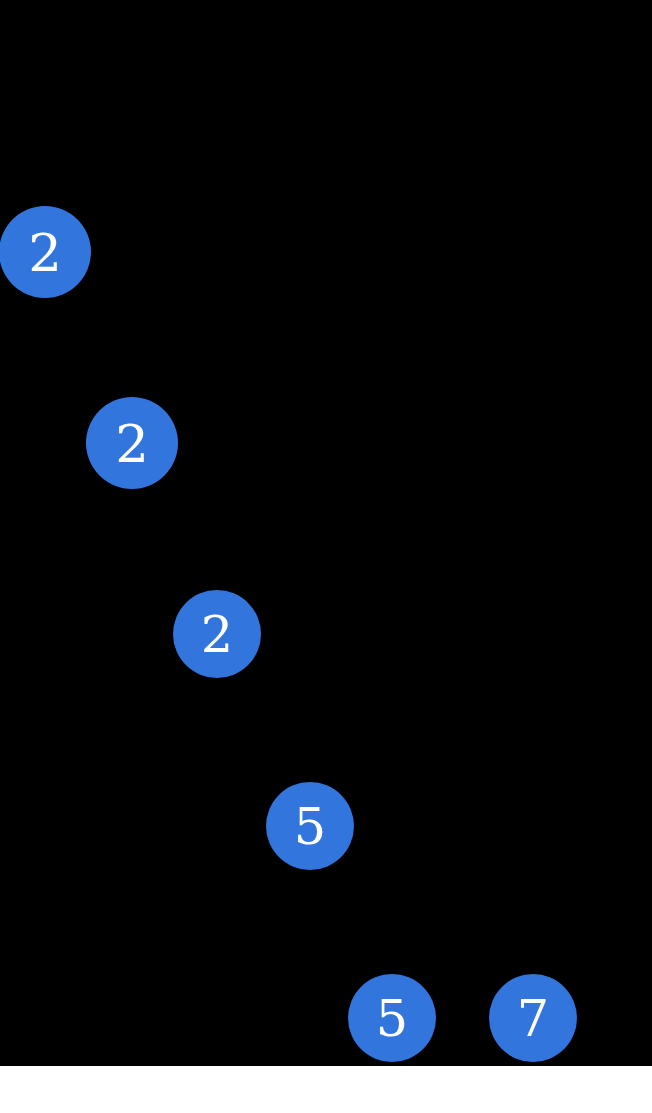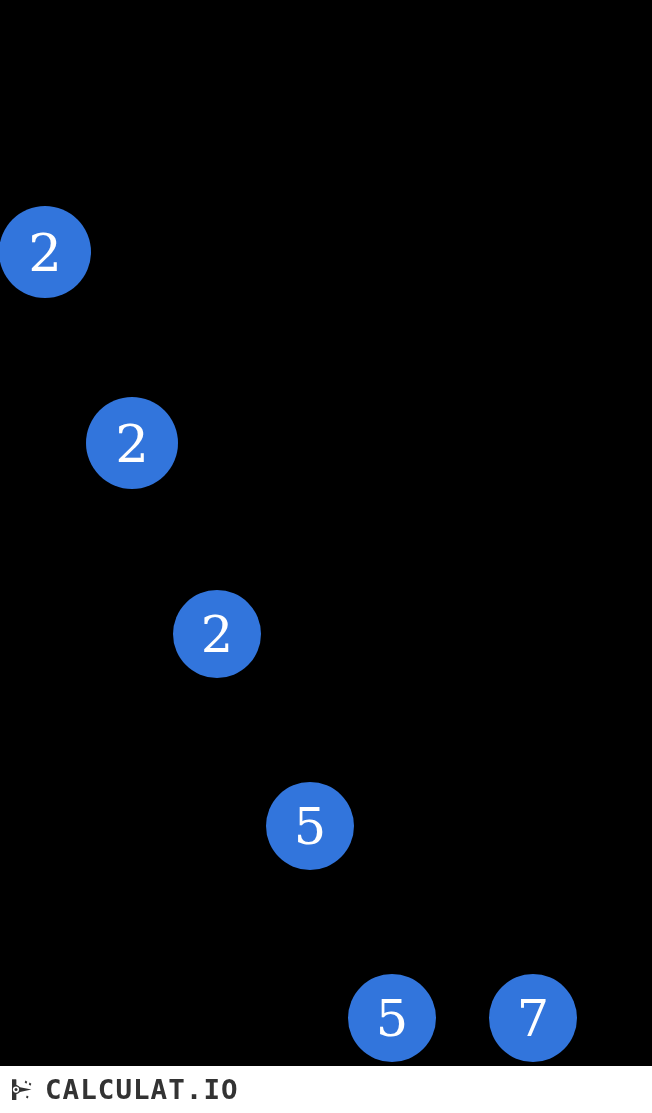--- a/index.html
+++ b/index.html
@@ -99,30 +99,14 @@
         <span class="node-label" style="color: rgb(255, 255, 255); font-size: 51px;">5</span>
       </div>
       <div class="node" style="left: 348px; top: 974px; width: 88px; height: 88px; background: rgb(50, 117, 220);">
         <span class="node-label" style="color: rgb(255, 255, 255); font-size: 51px;">5</span>
       </div>
       <div class="node" style="left: 489px; top: 974px; width: 88px; height: 88px; background: rgb(50, 117, 220);">
         <span class="node-label" style="color: rgb(255, 255, 255); font-size: 51px;">7</span>
       </div>
     </div>
 
-  <div id="footer">
-    <div id="brand">
-      <svg id="brand-icon" viewBox="0 0 34 34" xmlns="http://www.w3.org/2000/svg">
-        <g fill="#333333">
-          <path d="M7.0 6.5 L11.2 6.5 L11.2 12.0 C11.2 12.0 13.6 12.6 15.0 14.2 L26.5 16.6 L15.0 19.0 C13.6 20.6 11.2 21.2 11.2 21.2 L11.2 27.0 L7.0 27.0 Z"></path>
-          <path d="M7.0 6.5 L11.2 6.5 L11.2 27.0 L7.0 27.0 Z"></path>
-          <circle cx="11.0" cy="16.6" r="3.1" fill="#ffffff"></circle>
-          <circle cx="11.0" cy="16.6" r="1.5" fill="#333333"></circle>
-          <path d="M20.5 7.5 l1.7 1.2 l-0.8 2.0 l-1.7 -1.2 z"></path>
-          <path d="M24.6 9.6 l1.7 1.2 l-0.8 2.0 l-1.7 -1.2 z"></path>
-          <path d="M21.8 22.4 l1.7 1.2 l-0.8 2.0 l-1.7 -1.2 z"></path>
-        </g>
-      </svg>
-      <span id="brand-text">CALCULAT.IO</span>
-    </div>
-  </div>
 
 </div>
 
 </body></html>

